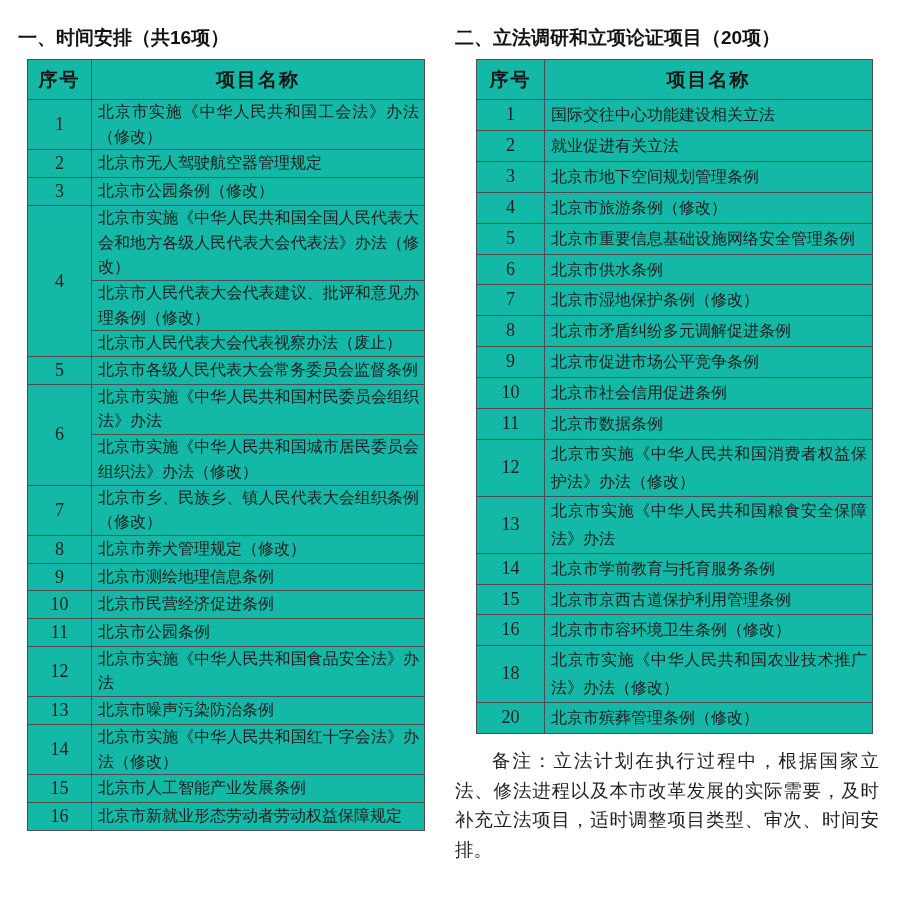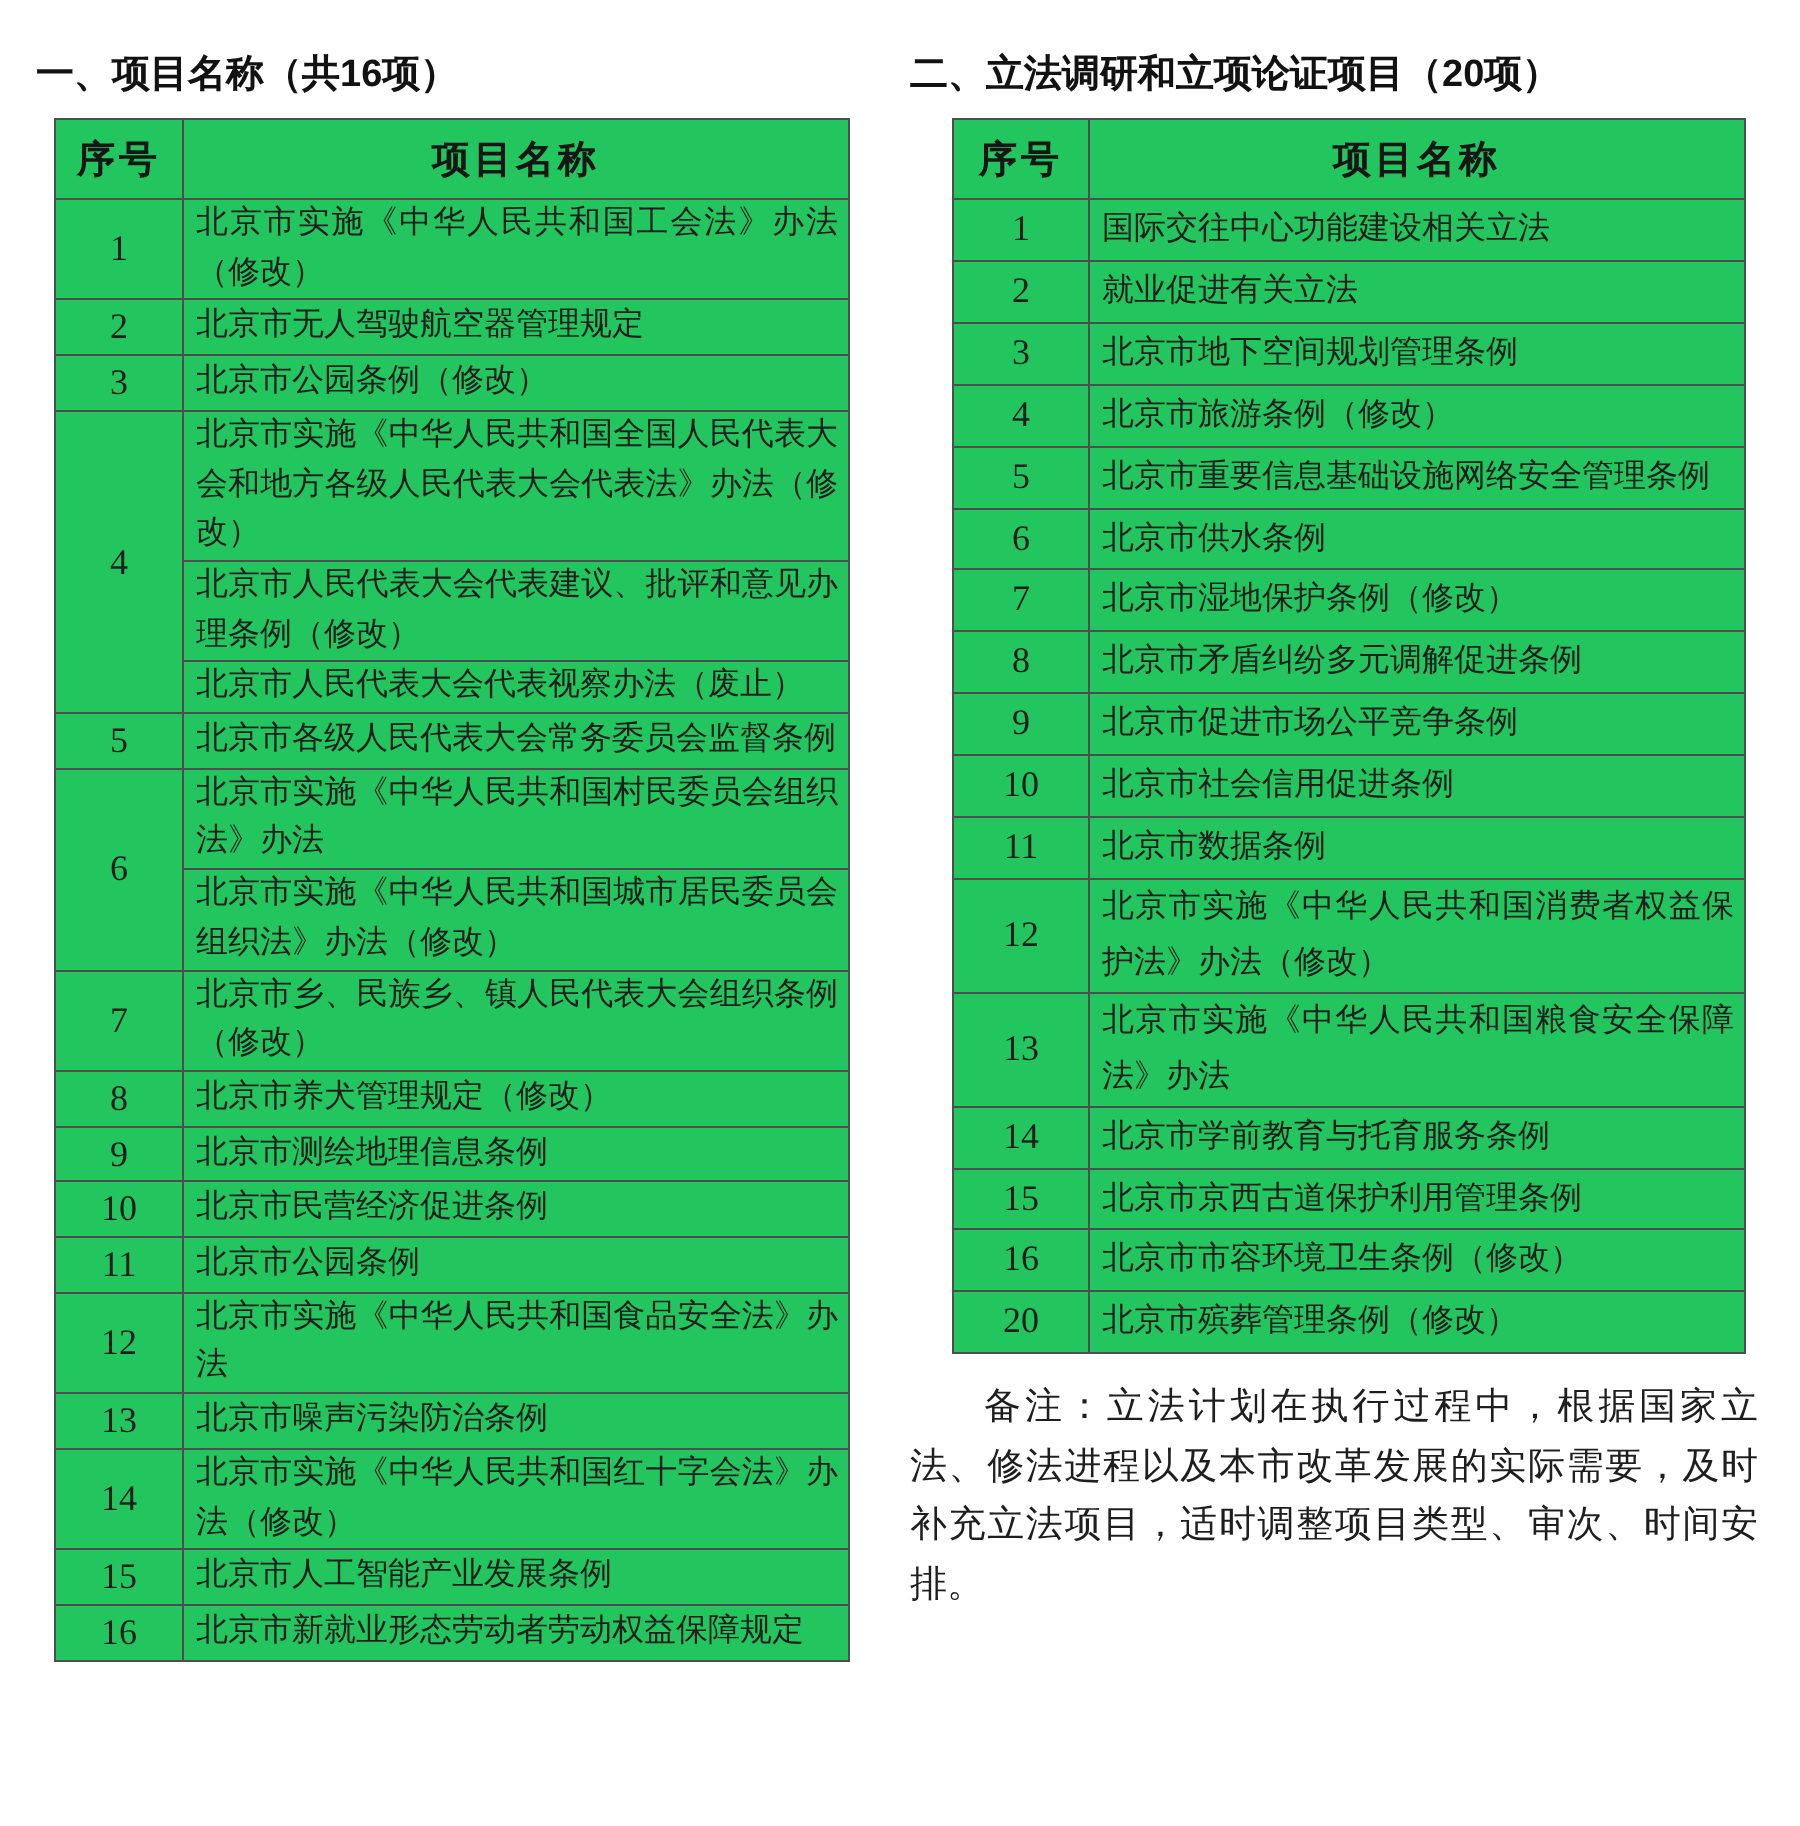--- a/index.html
+++ b/index.html
@@ -30,21 +30,21 @@
     color: #121212;
     margin: 0 0 10px 0;
     white-space: nowrap;
   }
   .col-left  .sec-title { margin-left: 0; }
   .col-right .sec-title { }
 
   table.plan-table {
     border-collapse: collapse;
     table-layout: fixed;
-    background: #22c55e;
+    background: #14b8a6;
   }
   .col-left  table.plan-table { margin-left: 9px;  width: 398px; }
   .col-right table.plan-table { margin-left: 21px; width: 397px; }
 
   table.plan-table th,
   table.plan-table td {
     border: 1px solid #4e4e4e;
     vertical-align: middle;
     overflow: hidden;
   }
@@ -91,21 +91,21 @@
     text-justify: inter-character;
     text-indent: 2em;
   }
 </style>
 </head>
 <body>
 
 <div class="page">
 
   <section class="col col-left">
-    <h2 class="sec-title">一、项目名称（共16项）</h2>
+    <h2 class="sec-title">一、时间安排（共16项）</h2>
     <table class="plan-table">
         <thead>
           <tr>
             <th class="no">序号</th>
             <th class="name">项目名称</th>
           </tr>
         </thead>
         <tbody>
           <tr>
             <td class="no" rowspan="1">1</td>
@@ -252,20 +252,24 @@
           </tr>
           <tr>
             <td class="no" rowspan="1">15</td>
             <td class="name">北京市京西古道保护利用管理条例</td>
           </tr>
           <tr>
             <td class="no" rowspan="1">16</td>
             <td class="name">北京市市容环境卫生条例（修改）</td>
           </tr>
           <tr>
+            <td class="no" rowspan="1">18</td>
+            <td class="name">北京市实施《中华人民共和国农业技术推广法》办法（修改）</td>
+          </tr>
+          <tr>
             <td class="no" rowspan="1">20</td>
             <td class="name">北京市殡葬管理条例（修改）</td>
           </tr>
         </tbody>
       </table>
     <p class="note">备注：立法计划在执行过程中，根据国家立法、修法进程以及本市改革发展的实际需要，及时补充立法项目，适时调整项目类型、审次、时间安排。</p>
   </section>
 
 </div>
 

